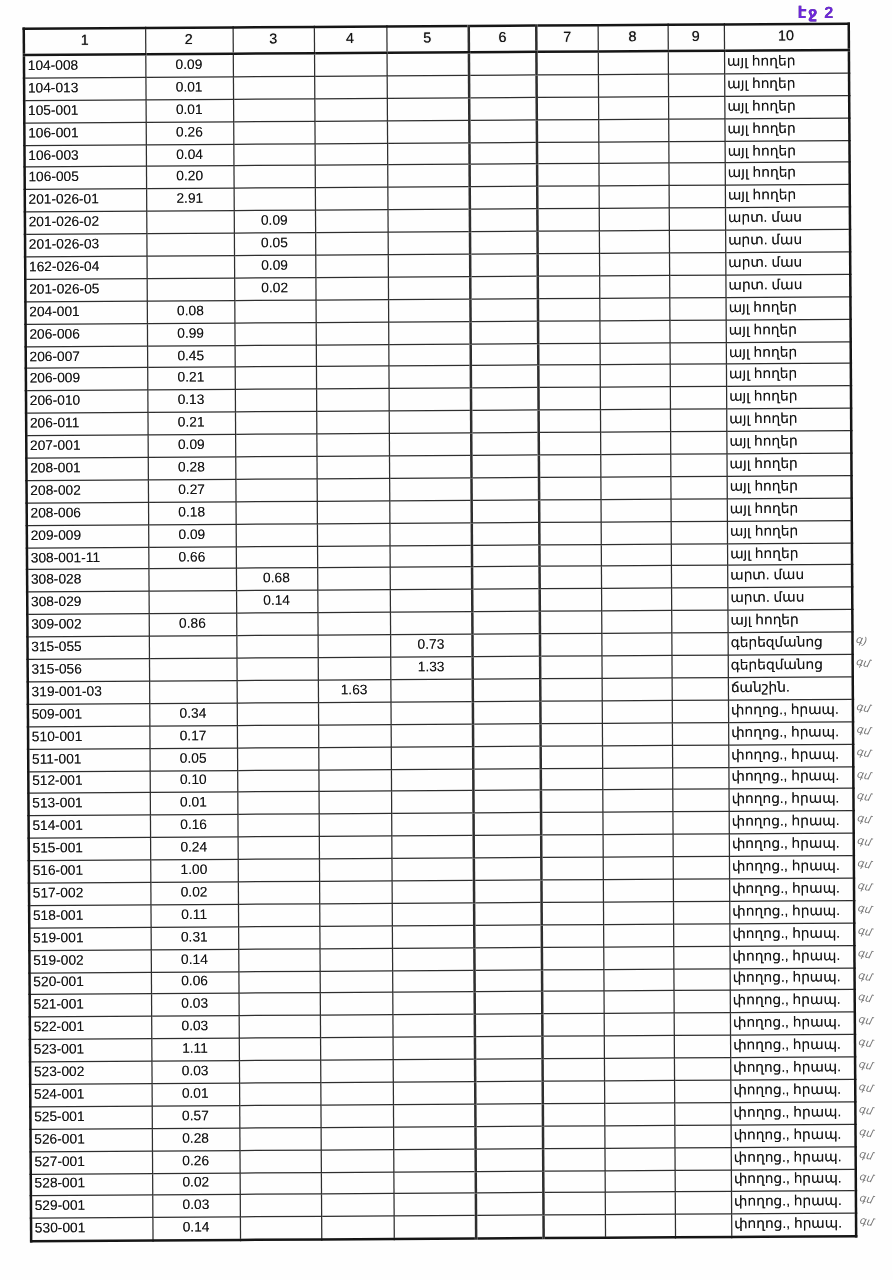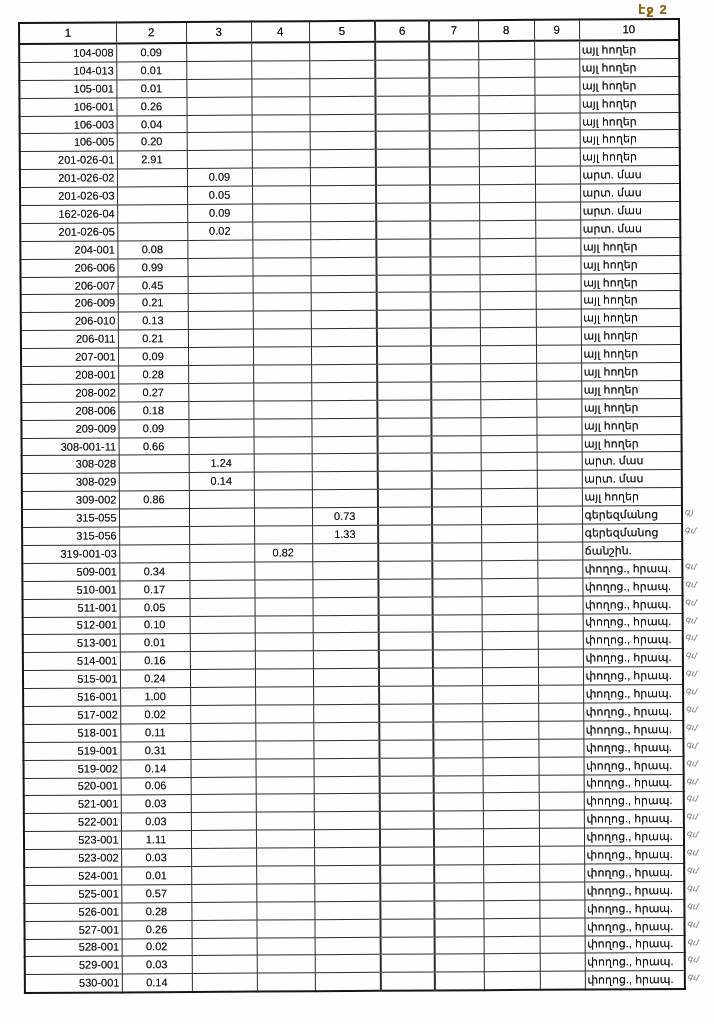--- a/index.html
+++ b/index.html
@@ -18,21 +18,21 @@
     background: #fefefe;
     color: #161616;
   }
   .page-label {
     position: absolute;
     top: 2px;
     left: 638px;
     font-size: 13px;
     font-weight: bold;
     letter-spacing: 1px;
-    color: #a16207;
+    color: #6d28d9;
     text-shadow: 0 0 0.5px rgba(0,0,0,.6);
   }
   table.scan-table {
     position: absolute;
     top: 22px;
     left: 18px;
     width: 660px;
     border-collapse: collapse;
     table-layout: fixed;
     transform: rotate(-0.35deg);
@@ -57,21 +57,21 @@
     font-weight: normal;
     text-align: center;
     border-bottom: 2px solid #161616;
     text-shadow: 0 0 0.6px rgba(0,0,0,.7);
   }
   
   table.scan-table th:nth-child(6), table.scan-table td:nth-child(6),
   table.scan-table th:nth-child(7), table.scan-table td:nth-child(7) {
     border-left-width: 2px;
   }
-  td.c-code { text-align: right; padding-left: 4px; }
+  td.c-code { text-align: left; padding-left: 4px; }
   td.c-num  { text-align: center; }
   td.c-type {
     text-align: left;
     padding-left: 3px;
     font-size: 10.5px;
     position: relative;
   }
   td.c-type .type-text {
     text-underline-offset: 2px;
     text-decoration-thickness: 1px;
@@ -394,21 +394,21 @@
           <td class="c-num"></td>
           <td class="c-num"></td>
           <td class="c-num"></td>
           <td class="c-num"></td>
           <td class="c-num"></td>
           <td class="c-type"><span class="type-text">այլ հողեր</span></td>
         </tr>
         <tr>
           <td class="c-code">308-028</td>
           <td class="c-num"></td>
-          <td class="c-num">1.24</td>
+          <td class="c-num">0.68</td>
           <td class="c-num"></td>
           <td class="c-num"></td>
           <td class="c-num"></td>
           <td class="c-num"></td>
           <td class="c-num"></td>
           <td class="c-num"></td>
           <td class="c-type"><span class="type-text">արտ. մաս</span></td>
         </tr>
         <tr>
           <td class="c-code">308-029</td>
@@ -455,21 +455,21 @@
           <td class="c-num"></td>
           <td class="c-num"></td>
           <td class="c-num"></td>
           <td class="c-num"></td>
           <td class="c-type"><span class="type-text">գերեզմանոց</span><span class="margin-mark">գմ</span></td>
         </tr>
         <tr>
           <td class="c-code">319-001-03</td>
           <td class="c-num"></td>
           <td class="c-num"></td>
-          <td class="c-num">0.82</td>
+          <td class="c-num">1.63</td>
           <td class="c-num"></td>
           <td class="c-num"></td>
           <td class="c-num"></td>
           <td class="c-num"></td>
           <td class="c-num"></td>
           <td class="c-type"><span class="type-text">ճանշին.</span></td>
         </tr>
         <tr>
           <td class="c-code">509-001</td>
           <td class="c-num">0.34</td>

